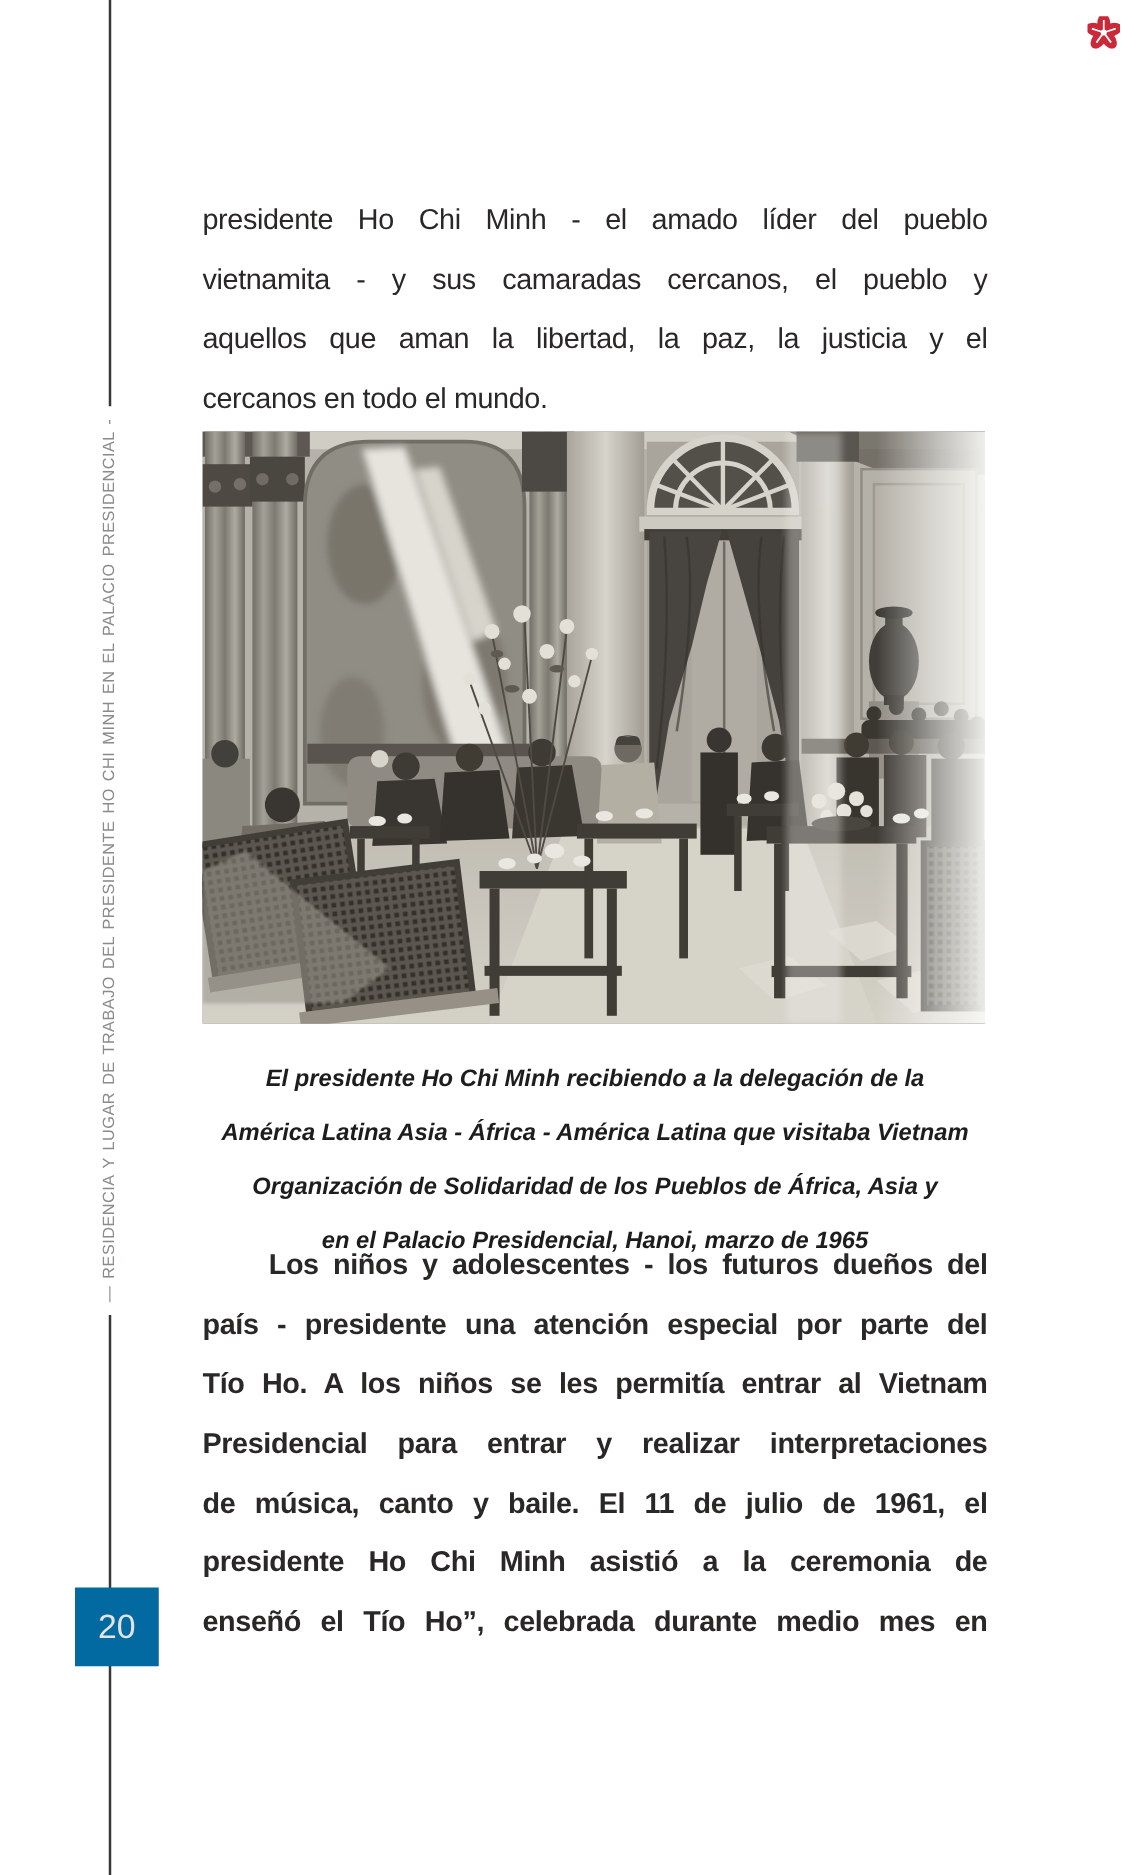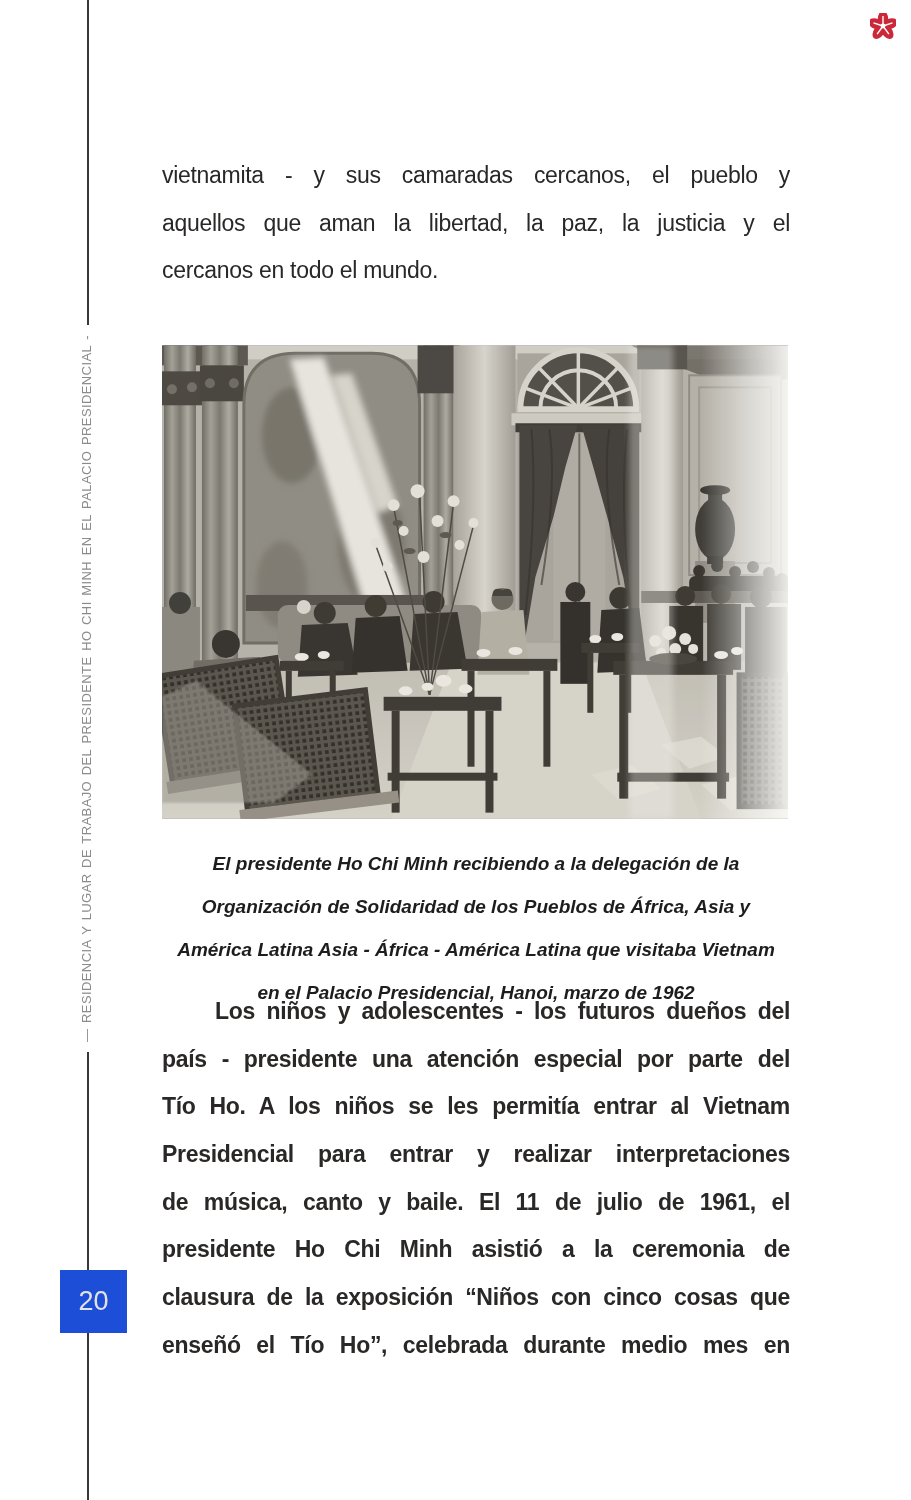--- a/index.html
+++ b/index.html
@@ -12,21 +12,21 @@
   .rule-top{top:0;height:325px;}
   .rule-bottom{top:1052px;height:448px;}
   .vtitle{
     position:absolute;left:79px;top:1042px;width:707px;height:18px;
     transform:rotate(-90deg);transform-origin:0 0;
     font-size:13px;letter-spacing:.4px;color:#8b8b8b;
     text-align:justify;text-align-last:justify;white-space:normal;overflow:hidden;
   }
   
   .pagebox{
-    position:absolute;left:60px;top:1270px;width:67px;height:63px;background:#1d4ed8;
+    position:absolute;left:60px;top:1270px;width:67px;height:63px;background:#0369a1;
     display:flex;align-items:center;justify-content:center;
     color:#e3e3e3;font-size:27px;
   }
   
   .flower{position:absolute;left:870px;top:13px;width:26px;height:26px;}
   
   .content{position:absolute;left:162px;top:0;width:628px;}
   .para{position:absolute;left:0;width:628px;color:#2a2826;font-size:23px;letter-spacing:-.3px;}
   .para1{top:152px;}
   .para2{top:988px;font-weight:bold;}
@@ -66,20 +66,21 @@
   <div class="vtitle">— RESIDENCIA Y LUGAR DE TRABAJO DEL PRESIDENTE HO CHI MINH EN EL PALACIO PRESIDENCIAL - HANOI</div>
   <div class="rule rule-bottom"></div>
 
   <div class="pagebox">
     <span>20</span>
   </div>
 
   <div class="content">
 
     <div class="para para1">
+      <div class="jline">presidente Ho Chi Minh - el amado líder del pueblo</div>
       <div class="jline">vietnamita - y sus camaradas cercanos, el pueblo y</div>
       <div class="jline">aquellos que aman la libertad, la paz, la justicia y el</div>
       <div class="jline last">cercanos en todo el mundo.</div>
     </div>
 
     <div class="photo">
       <svg width="626" height="474" viewBox="0 0 627 474">
         <defs>
           <linearGradient id="mcol" x1="0" y1="0" x2="1" y2="0">
             <stop offset="0" stop-color="#6e6b64"></stop>
@@ -316,30 +317,29 @@
         <polygon points="0,352 34,336 150,430 112,458 0,458" fill="#9a958c" opacity=".55" filter="url(#soft2)"></polygon>
 
         <rect x="540" y="0" width="87" height="474" fill="url(#flare)"></rect>
         <rect x="468" y="0" width="44" height="474" fill="#f4f3ef" opacity=".35" filter="url(#soft)"></rect>
         <rect width="627" height="474" fill="#b9b39f" opacity=".05"></rect>
       </svg>
     </div>
 
     <div class="caption">
       <div class="cap-line">El presidente Ho Chi Minh recibiendo a la delegación de la</div>
+      <div class="cap-line">América Latina Asia - África - América Latina que visitaba Vietnam</div>
       <div class="cap-line">Organización de Solidaridad de los Pueblos de África, Asia y</div>
-      <div class="cap-line">América Latina Asia - África - América Latina que visitaba Vietnam</div>
-      <div class="cap-line">en el Palacio Presidencial, Hanoi, marzo de 1962</div>
+      <div class="cap-line">en el Palacio Presidencial, Hanoi, marzo de 1965</div>
     </div>
 
     <div class="para para2">
       <div class="jline indent">Los niños y adolescentes - los futuros dueños del</div>
       <div class="jline">país - presidente una atención especial por parte del</div>
       <div class="jline">Tío Ho. A los niños se les permitía entrar al Vietnam</div>
       <div class="jline">Presidencial para entrar y realizar interpretaciones</div>
       <div class="jline">de música, canto y baile. El 11 de julio de 1961, el</div>
       <div class="jline">presidente Ho Chi Minh asistió a la ceremonia de</div>
-      <div class="jline">clausura de la exposición “Niños con cinco cosas que</div>
       <div class="jline">enseñó el Tío Ho”, celebrada durante medio mes en</div>
     </div>
 
   </div>
 </div>
 
 </body></html>

